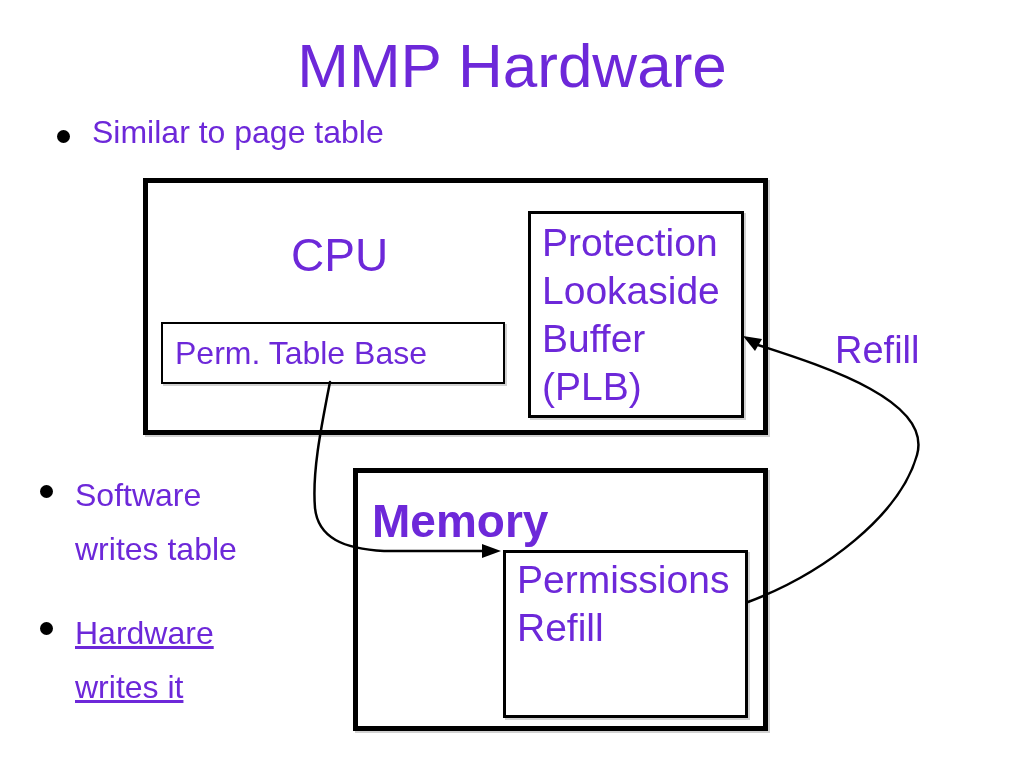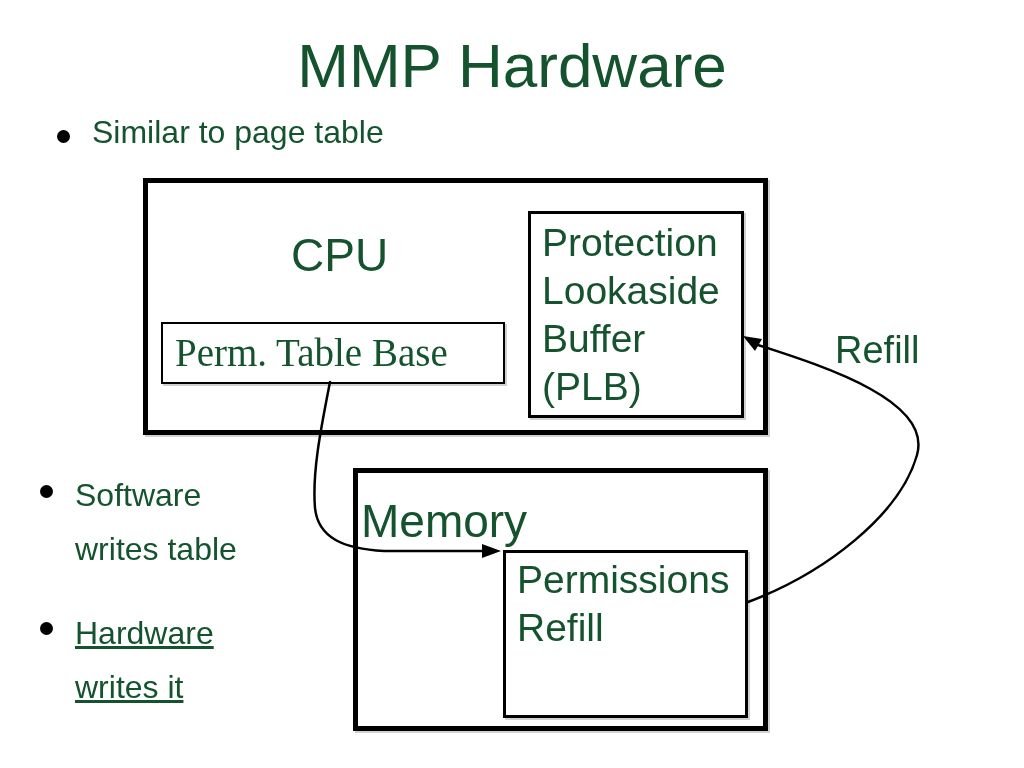--- a/index.html
+++ b/index.html
@@ -3,21 +3,21 @@
 <meta charset="utf-8">
 <style>
   html, body { margin: 0; padding: 0; background: #ffffff; }
   .slide {
     position: relative;
     width: 1024px;
     height: 768px;
     background: #ffffff;
     overflow: hidden;
     font-family: "Liberation Sans", "DejaVu Sans", sans-serif;
-    color: #14532d;
+    color: #6d28d9;
   }
   .abs { position: absolute; }
   .title {
     left: 0; top: 30px; width: 1024px;
     font-size: 62px; line-height: 72px;
     text-align: center;
     letter-spacing: 0px;
     z-index: 2;
   }
   .t44 { font-size: 32px; line-height: 54px; z-index: 2; }
@@ -30,27 +30,26 @@
   }
   .box {
     background: #ffffff;
     border: 5px solid #000000;
     box-sizing: border-box;
     box-shadow: 2px 2px 0 rgba(0,0,0,0.18);
     z-index: 1;
   }
   .box.inner { border-width: 3px; z-index: 1; }
   .cpu-label { font-size: 46px; line-height: 54px; font-weight: normal; z-index: 2; }
-  .mem-label { font-size: 46px; line-height: 54px; font-weight: normal; z-index: 2; }
+  .mem-label { font-size: 46px; line-height: 54px; font-weight: bold; z-index: 2; margin-left: 11px; }
   .ptb-inner {
     display: flex; align-items: center;
     height: 100%; padding-left: 12px;
-    font-size: 39px; line-height: 48px;
+    font-size: 32px; line-height: 48px;
     box-sizing: border-box;
-    font-family: Liberation Serif, serif;
   }
   .multiline { padding: 5px 0 0 11px; font-size: 39px; line-height: 48px; box-sizing: border-box; }
   .arrows {
     position: absolute; left: 0; top: 0;
     width: 1024px; height: 768px;
     z-index: 5;
     pointer-events: none;
   }
 </style>
 </head>

